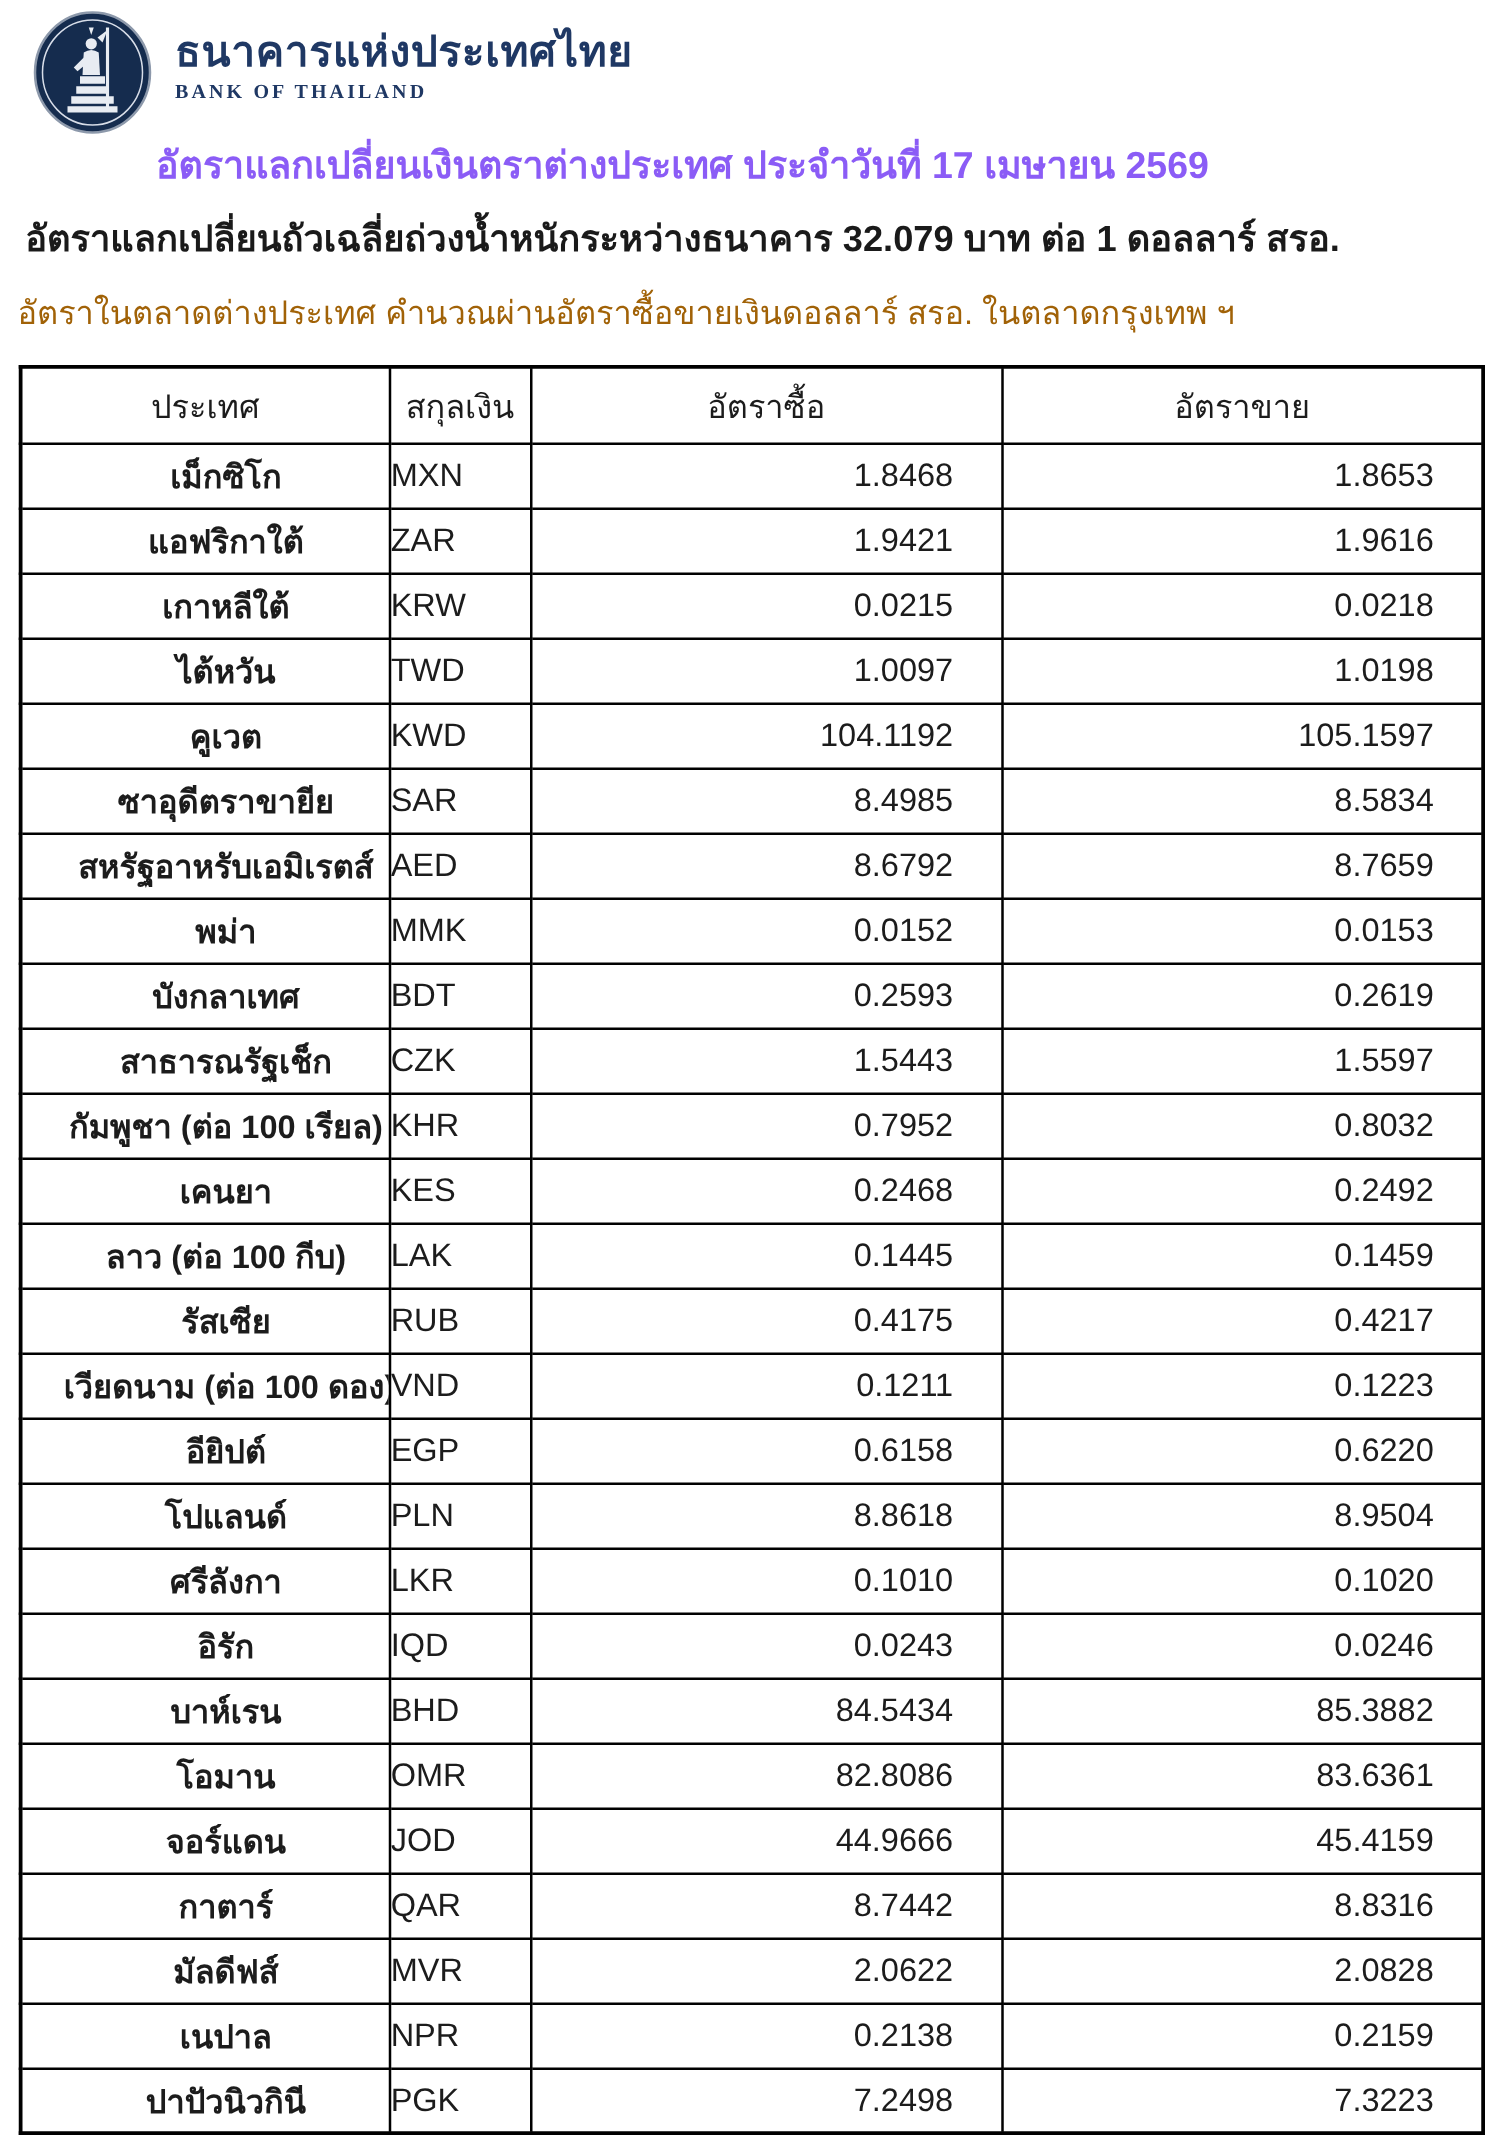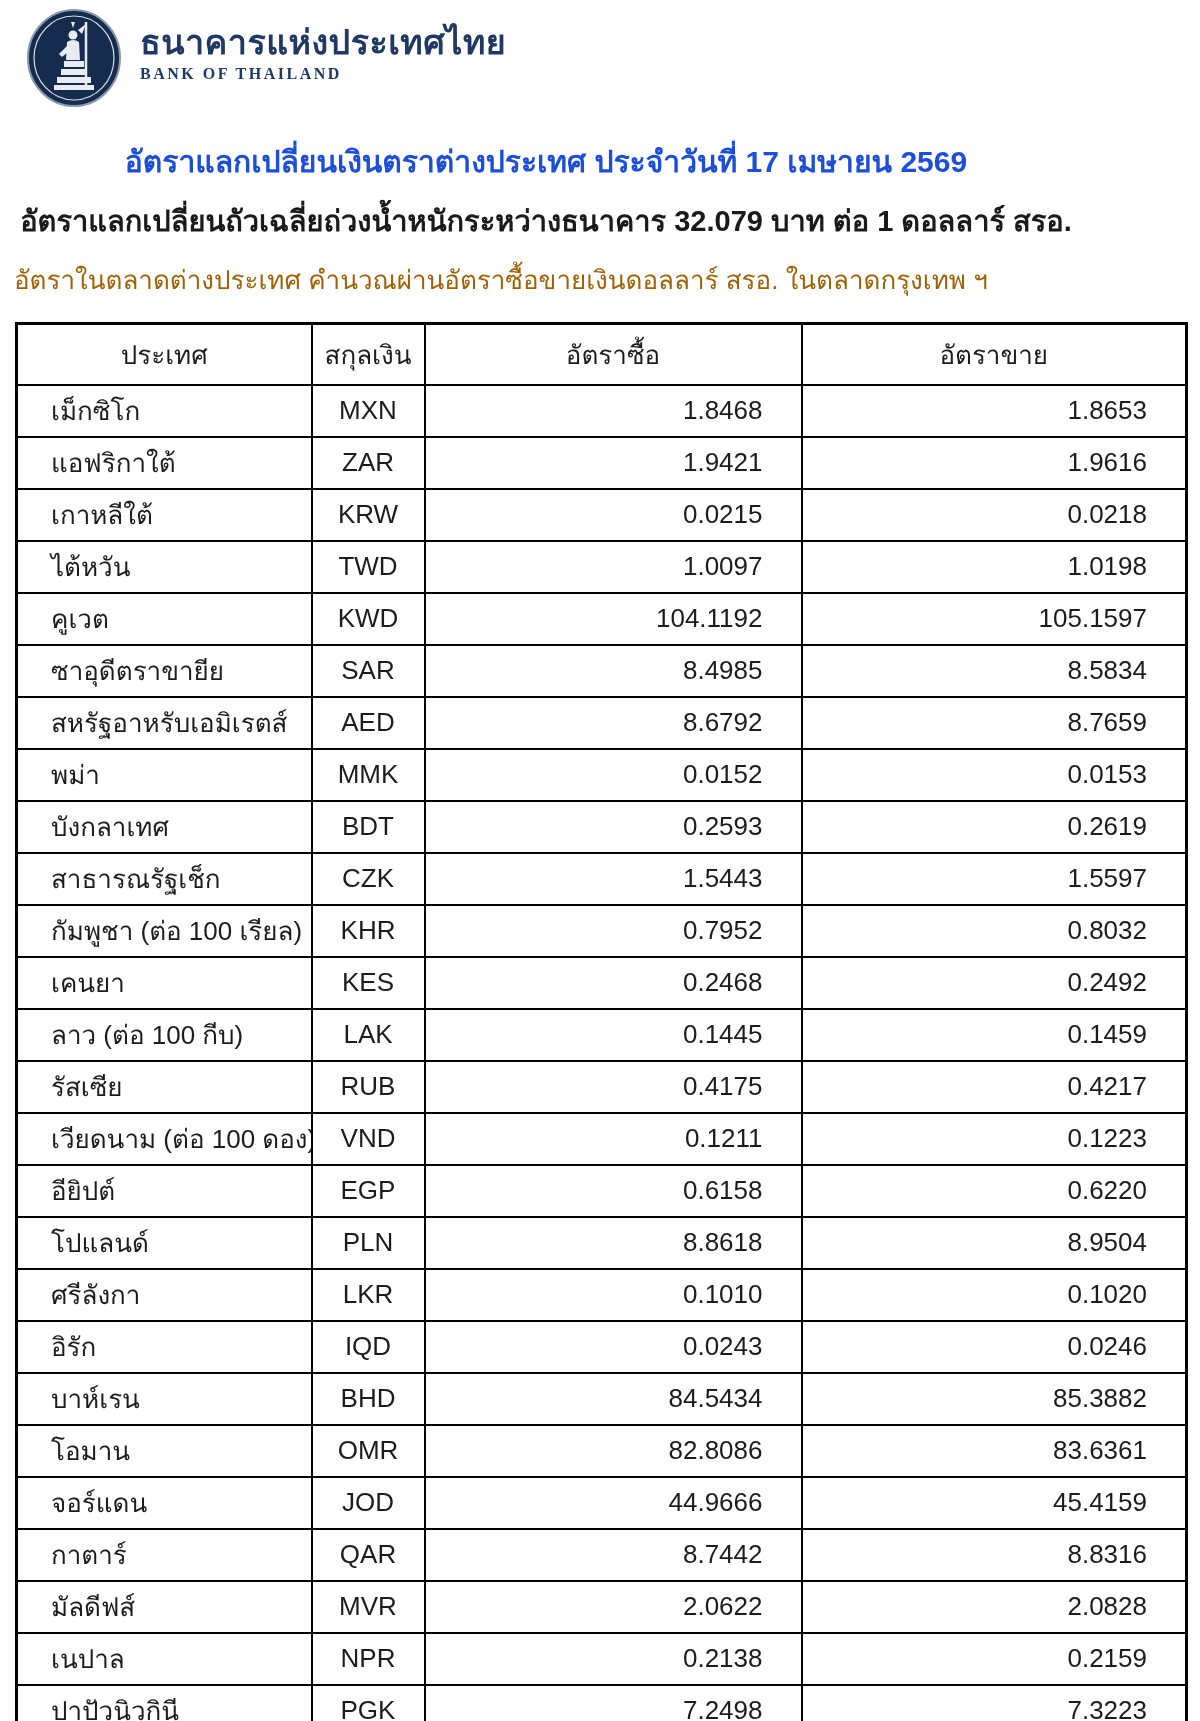--- a/index.html
+++ b/index.html
@@ -22,21 +22,21 @@
     letter-spacing: 0.5px; line-height: 1.1;
   }
   .bank-en {
     font-family: "Liberation Serif", "DejaVu Serif", serif;
     font-size: 16px; font-weight: 700; color: var(--navy, #1f3864);
     letter-spacing: 2.5px; margin-top: 4px;
   }
 
   
   .titles { width: 1092px; text-align: center; }
-  .title-main { font-size: 30px; font-weight: 700; margin-top: 30px; color: #1d4ed8; }
+  .title-main { font-size: 30px; font-weight: 700; color: #8b5cf6; }
   .title-sub  { font-size: 29px; font-weight: 700; margin-top: 13px; color: #1a1a1a; }
   .market-note { font-size: 26px; font-weight: 400; margin: 15px 0 0 14px; color: #a16207; }
 
   
   table.rates {
     border-collapse: collapse;
     margin: 22px 15px 0 15px;
     width: 1170px;
     table-layout: fixed;
     border: 3px solid var(--border, #000);
@@ -46,22 +46,22 @@
   table.rates col.c-buy      { width: 377px; }
   table.rates col.c-sell     { width: 385px; }
   table.rates th, table.rates td {
     border: 2px solid var(--border, #000);
     font-size: 26px;
     overflow: hidden;
     white-space: nowrap;
   }
   table.rates th { height: 61px; font-weight: 400; text-align: center; }
   table.rates td { height: 52px; }
-  td.cell-country { text-align: left;  padding-left: 33px; }
-  td.cell-currency{ text-align: center; }
+  td.cell-country { text-align: center;  padding-left: 33px; font-weight: bold; }
+  td.cell-currency{ }
   td.cell-buy, td.cell-sell { text-align: right; padding-right: 38px; }
 </style>
 </head>
 <body>
 
 <div class="page">
 
   <header class="bank-header">
     <div class="logo-wrap">
       <svg width="96" height="100" viewBox="0 0 96 100" aria-hidden="true">

